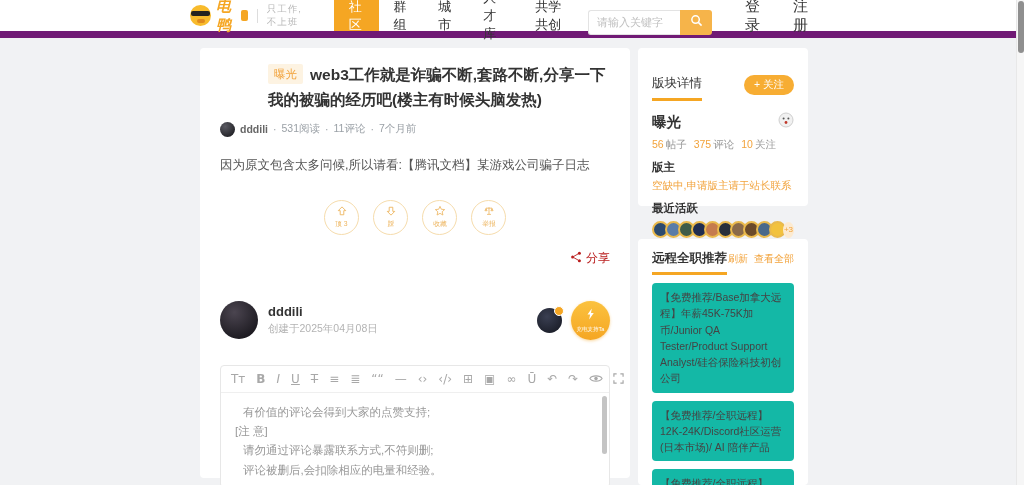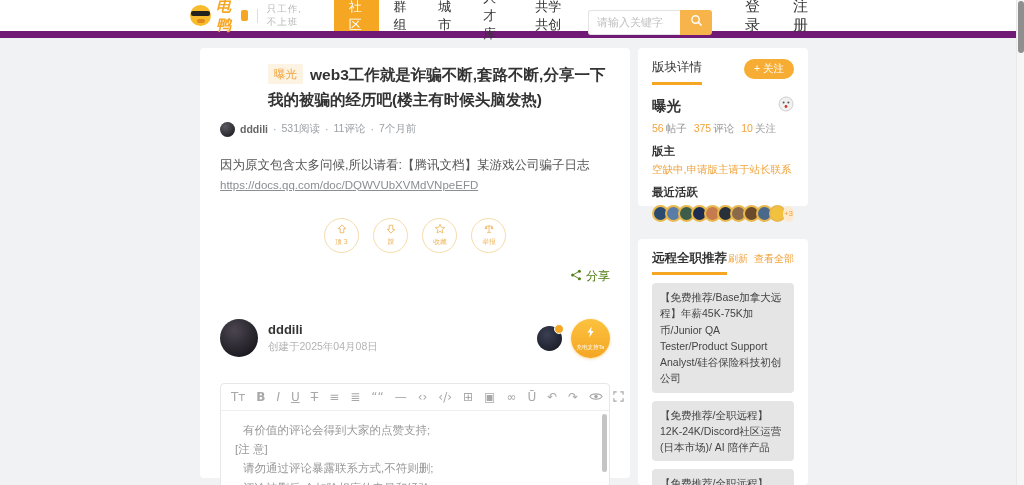--- a/index.html
+++ b/index.html
@@ -35,21 +35,21 @@
   .post-meta{display:flex;align-items:center;gap:5px;margin-top:9px;font-size:10.5px;color:#9aa0a6;}
   .mini-avatar{width:15px;height:15px;border-radius:50%;background:radial-gradient(circle at 35% 30%,#5a5a62,#121216);cursor:pointer;}
   .meta-author{color:#666;font-weight:bold;cursor:pointer;}
   .post-body{margin-top:18px;font-size:12.5px;color:#555;line-height:1.6;}
   .post-link{display:inline-block;margin-top:4px;font-size:11.5px;color:#8a8f94;text-decoration:underline;cursor:pointer;}
   .vote-row{display:flex;justify-content:center;gap:14px;margin-top:25px;}
   .vote-btn{width:35px;height:35px;border:1px solid #F6DCAC;border-radius:50%;display:flex;flex-direction:column;align-items:center;justify-content:center;color:#EDB55F;cursor:pointer;background:#fff;}
   .vote-btn svg{width:12px;height:12px;display:block;}
   .vote-label{font-size:8px;margin-top:1px;transform:scale(0.85);white-space:nowrap;}
   .share-row{display:flex;justify-content:flex-end;margin-top:15px;}
-  .share-btn{color:#4d7c0f;font-size:12px;display:flex;align-items:center;gap:4px;cursor:pointer;}
+  .share-btn{color:#b91c1c;font-size:12px;display:flex;align-items:center;gap:4px;cursor:pointer;}
   .author-row{display:flex;align-items:center;margin-top:34px;}
   .author-avatar{width:38px;height:38px;border-radius:50%;background:radial-gradient(circle at 38% 30%,#4b4550,#0e0d12);cursor:pointer;}
   .author-info{margin-left:10px;}
   .author-name{font-size:13px;font-weight:bold;color:#333;}
   .author-date{font-size:10.5px;color:#b3b3b3;margin-top:3px;}
   .author-right{margin-left:auto;display:flex;align-items:center;gap:9px;}
   .supporter-avatar{width:25px;height:25px;border-radius:50%;background:radial-gradient(circle at 40% 35%,#3a3f52,#14161f);position:relative;cursor:pointer;}
   .supporter-badge{position:absolute;right:-2px;top:-2px;width:10px;height:10px;background:#F5A623;border-radius:50%;border:1.5px solid #fff;}
   .charge-btn{width:39px;height:39px;border-radius:50%;background:linear-gradient(#FBC23F,#F5A623);display:flex;flex-direction:column;align-items:center;justify-content:center;color:#fff;cursor:pointer;box-shadow:0 1px 3px rgba(245,166,35,.45);}
   .charge-label{font-size:6.5px;transform:scale(0.85);white-space:nowrap;margin-top:1px;}
@@ -65,21 +65,21 @@
   .tb-right{margin-left:auto;display:flex;gap:10px;align-items:center;}
   .tb-right svg{display:block;}
   .editor-body{position:relative;height:94px;padding:10px 14px;cursor:text;}
   .ph-line{font-size:11.5px;color:#999;line-height:1.68;}
   .ph-line.indent{padding-left:8px;}
   .editor-scroll{position:absolute;right:2px;top:3px;bottom:3px;width:7px;}
   .editor-thumb{position:absolute;top:0;right:0;width:5px;height:58px;background:#c4c4c4;border-radius:3px;cursor:pointer;}
 
   
   .panel{position:absolute;background:#fff;border-radius:4px;}
-  #panel1{left:638px;top:48px;width:170px;height:158px;padding:11px 14px;}
+  #panel1{left:638px;top:48px;width:170px;height:158px;padding:27px 14px;}
   .panel-head{display:flex;align-items:flex-start;justify-content:space-between;}
   .panel-tab{font-size:12.5px;color:#333;padding-bottom:6px;border-bottom:3px solid var(--accent);cursor:pointer;}
   .follow-btn{background:#F7AD33;color:#fff;font-size:10.5px;padding:3px 10px;border-radius:11px;cursor:pointer;border:none;font-family:inherit;}
   .section-row{display:flex;justify-content:space-between;align-items:center;margin-top:11px;}
   .section-name{font-size:14.5px;font-weight:bold;color:#333;}
   .section-stats{margin-top:6px;font-size:10.5px;color:#999;display:flex;gap:7px;}
   .stat-num{color:#F2A33C;margin-right:2px;}
   .mod-label{margin-top:8px;font-size:11.5px;font-weight:bold;color:#333;}
   .mod-note{margin-top:4px;font-size:10.5px;color:#F2A33C;}
   .active-label{margin-top:8px;font-size:11.5px;font-weight:bold;color:#333;}
@@ -91,21 +91,21 @@
   .aa:nth-child(5){background:#c57b4e;} .aa:nth-child(6){background:#28303c;}
   .aa:nth-child(7){background:#8a6a4a;} .aa:nth-child(8){background:#6a4a2a;}
   .aa:nth-child(9){background:#4a698a;} .aa:nth-child(10){background:#f2c23e;}
   .aa-more{width:16px;height:16px;border-radius:50%;background:#FCEAD0;color:#F2A33C;font-size:8px;display:flex;align-items:center;justify-content:center;margin-left:-3px;cursor:pointer;}
 
   #panel2{left:638px;top:218px;width:170px;height:246px;padding:11px 14px;overflow:hidden;margin-top:21px;}
   .jobs-head{display:flex;justify-content:space-between;align-items:baseline;}
   .jobs-title{font-size:12.5px;color:#333;font-weight:bold;padding-bottom:5px;border-bottom:3px solid var(--accent);}
   .jobs-links{font-size:10px;color:#F2A33C;display:flex;gap:6px;}
   .jobs-links span{cursor:pointer;}
-  .job-item{margin-top:8px;background:#e5e5e5;border-radius:4px;padding:6px 8px;font-size:10.5px;color:#444;line-height:1.55;cursor:pointer;}
+  .job-item{margin-top:8px;background:#14b8a6;border-radius:4px;padding:6px 8px;font-size:10.5px;color:#444;line-height:1.55;cursor:pointer;}
 
   
   .page-scrollbar{position:absolute;right:0;top:0;width:8px;height:485px;background:#f6f6f6;border-left:1px solid #e8e8e8;z-index:9;}
   .page-thumb{position:absolute;top:1px;left:1px;width:6px;height:52px;background:#8f8f8f;border-radius:3px;cursor:pointer;}
 </style>
 </head>
 <body>
 
 <div class="header">
   <div class="header-inner">
@@ -152,21 +152,20 @@
     <span class="meta-author">dddili</span>
     <span>·</span>
     <span>531阅读</span>
     <span>·</span>
     <span>11评论</span>
     <span>·</span>
     <span>7个月前</span>
   </div>
 
   <div class="post-body">因为原文包含太多问候,所以请看:【腾讯文档】某游戏公司骗子日志</div>
-  <a class="post-link">https://docs.qq.com/doc/DQWVUbXVMdVNpeEFD</a>
 
   <div class="vote-row">
     <div class="vote-btn">
       <span>
         <svg viewBox="0 0 16 16" width="12" height="12">
             <path d="M8 2.5 L13 7.5 H10.4 V13 H5.6 V7.5 H3 Z" fill="none" stroke="currentColor" stroke-width="1.2" stroke-linejoin="round"></path>
           </svg>
       </span>
       <span class="vote-label">顶 3</span>
     </div>

